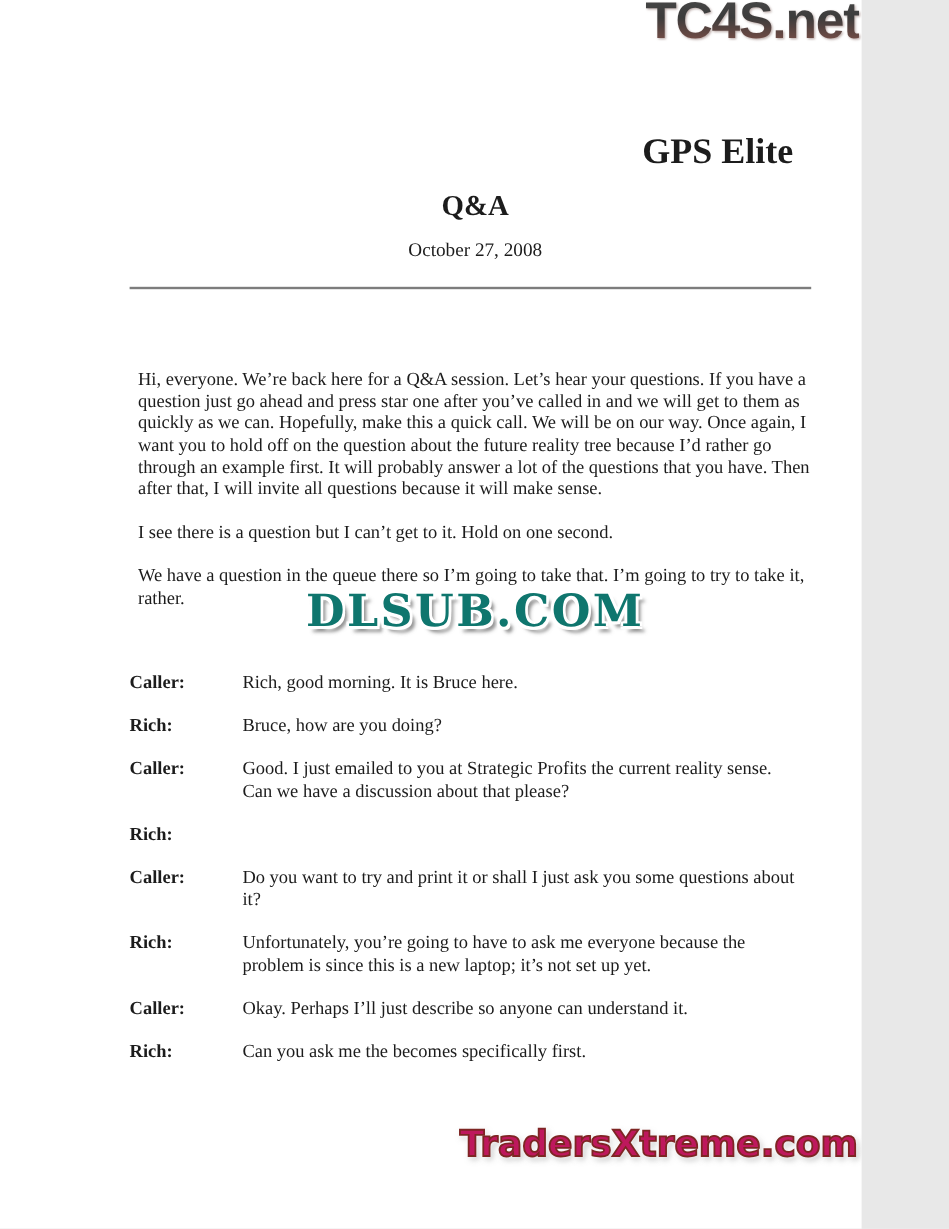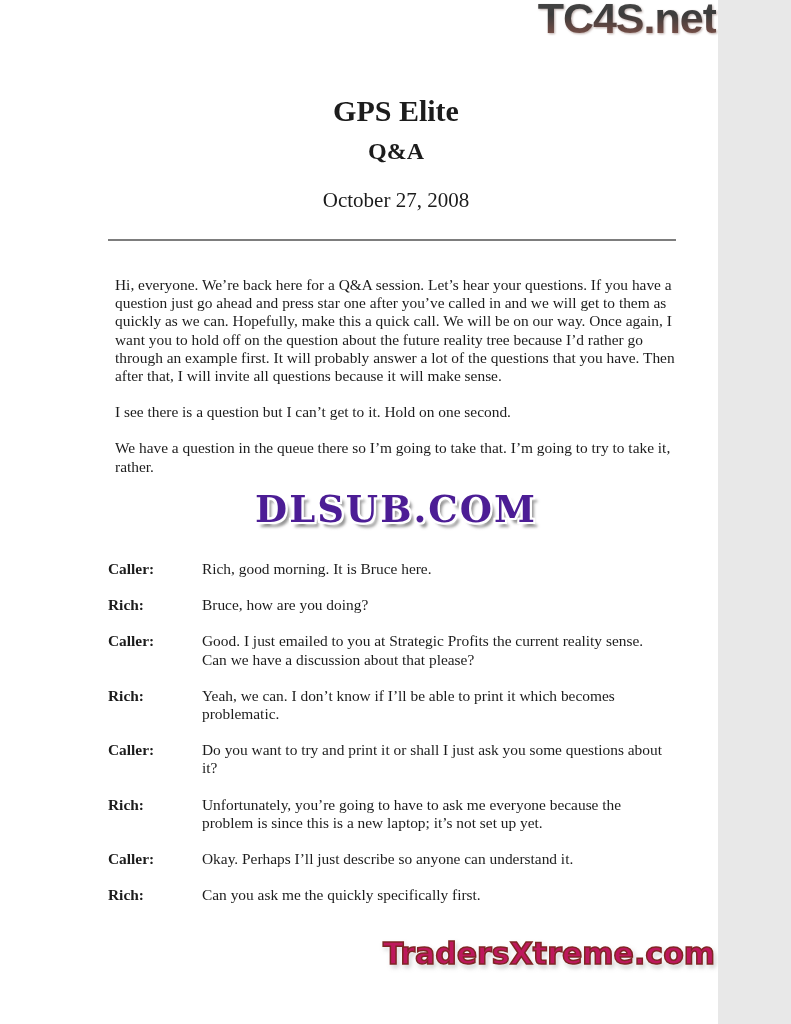--- a/index.html
+++ b/index.html
@@ -16,41 +16,41 @@
     font-weight:bold; font-size:43px; letter-spacing:-1px;
     background:linear-gradient(#4a4a4a 0%, #3c3c3c 42%, #6b4a44 75%, #96675c 100%);
     -webkit-background-clip:text; background-clip:text; color:transparent;
     filter:drop-shadow(1px 1px 1px rgba(130,100,95,0.55));
   }
 
   
   .title-block {
     position:absolute; top:94px; left:115px; width:562px; text-align:center;
   }
-  .doc-title   { margin:0; font-size:30px; font-weight:bold; line-height:1.1; }
+  .doc-title   { margin:16px; font-size:30px; font-weight:bold; line-height:1.1;text-align:right; }
   .doc-subtitle{ margin:11px 0 0 0; font-size:24px; font-weight:bold; line-height:1.1; }
-  .doc-date    { margin:25px 0 0 0; font-size:21px; line-height:1.1; }
+  .doc-date    { margin:15px 0 0 0; font-size:16px; line-height:1.1; }
 
   .divider {
     position:absolute; top:239px; left:108px; width:568px; height:2px;
     background:#7d7d7d; border:none; margin:0;
   }
 
   
   .intro {
-    position:absolute; top:276px; left:115px; width:562px;
+    position:absolute; top:308px; left:115px; width:562px;
     font-size:15.4px; line-height:18.2px;
   }
   .intro p { margin:0 0 18px 0; }
 
   
   .dlsub {
     position:absolute; top:487px; left:115px; width:562px; text-align:center;
     font-family:"DejaVu Serif", serif; font-weight:bold;
-    font-size:37px; letter-spacing:2px; color:#4c1d95;
+    font-size:37px; letter-spacing:2px; color:#0f766e;
     text-shadow:
       -2px -2px 0 #fff, 2px -2px 0 #fff, -2px 2px 0 #fff, 2px 2px 0 #fff,
       -2px 0 0 #fff, 2px 0 0 #fff, 0 -2px 0 #fff, 0 2px 0 #fff,
       4px 5px 3px rgba(110,110,110,0.75);
   }
 
   
   .dialogue {
     position:absolute; top:560px; left:108px; width:562px;
     font-size:15.4px; line-height:18.2px;
@@ -98,35 +98,34 @@
     <div class="dlg-row">
       <span class="dlg-speaker">Rich:</span>
       <span class="dlg-text">Bruce, how are you doing?</span>
     </div>
     <div class="dlg-row">
       <span class="dlg-speaker">Caller:</span>
       <span class="dlg-text">Good. I just emailed to you at Strategic Profits the current reality sense. Can we have a discussion about that please?</span>
     </div>
     <div class="dlg-row">
       <span class="dlg-speaker">Rich:</span>
-      <span class="dlg-text">Yeah, we can. I don’t know if I’ll be able to print it which becomes problematic.</span>
     </div>
     <div class="dlg-row">
       <span class="dlg-speaker">Caller:</span>
       <span class="dlg-text">Do you want to try and print it or shall I just ask you some questions about it?</span>
     </div>
     <div class="dlg-row">
       <span class="dlg-speaker">Rich:</span>
       <span class="dlg-text">Unfortunately, you’re going to have to ask me everyone because the problem is since this is a new laptop; it’s not set up yet.</span>
     </div>
     <div class="dlg-row">
       <span class="dlg-speaker">Caller:</span>
       <span class="dlg-text">Okay. Perhaps I’ll just describe so anyone can understand it.</span>
     </div>
     <div class="dlg-row">
       <span class="dlg-speaker">Rich:</span>
-      <span class="dlg-text">Can you ask me the quickly specifically first.</span>
+      <span class="dlg-text">Can you ask me the becomes specifically first.</span>
     </div>
   </div>
 
   <div class="traders">TradersXtreme.com</div>
 
 </div>
 
 </body></html>

